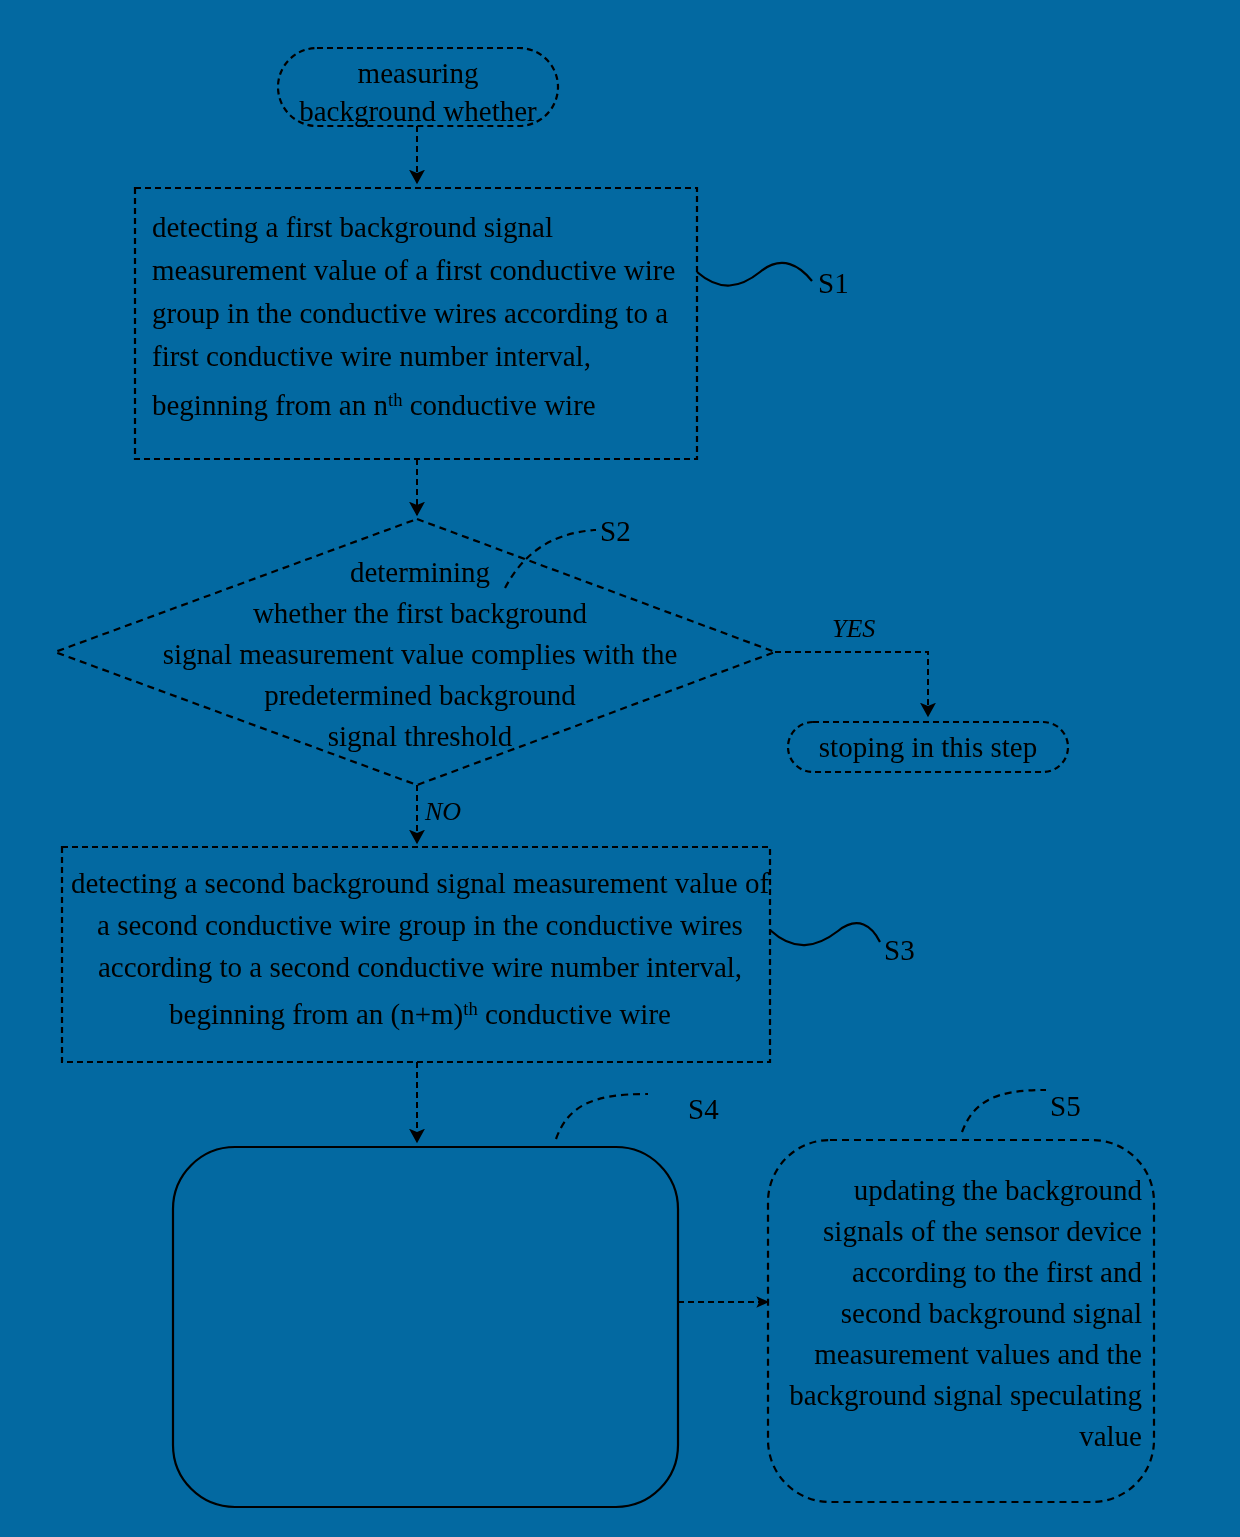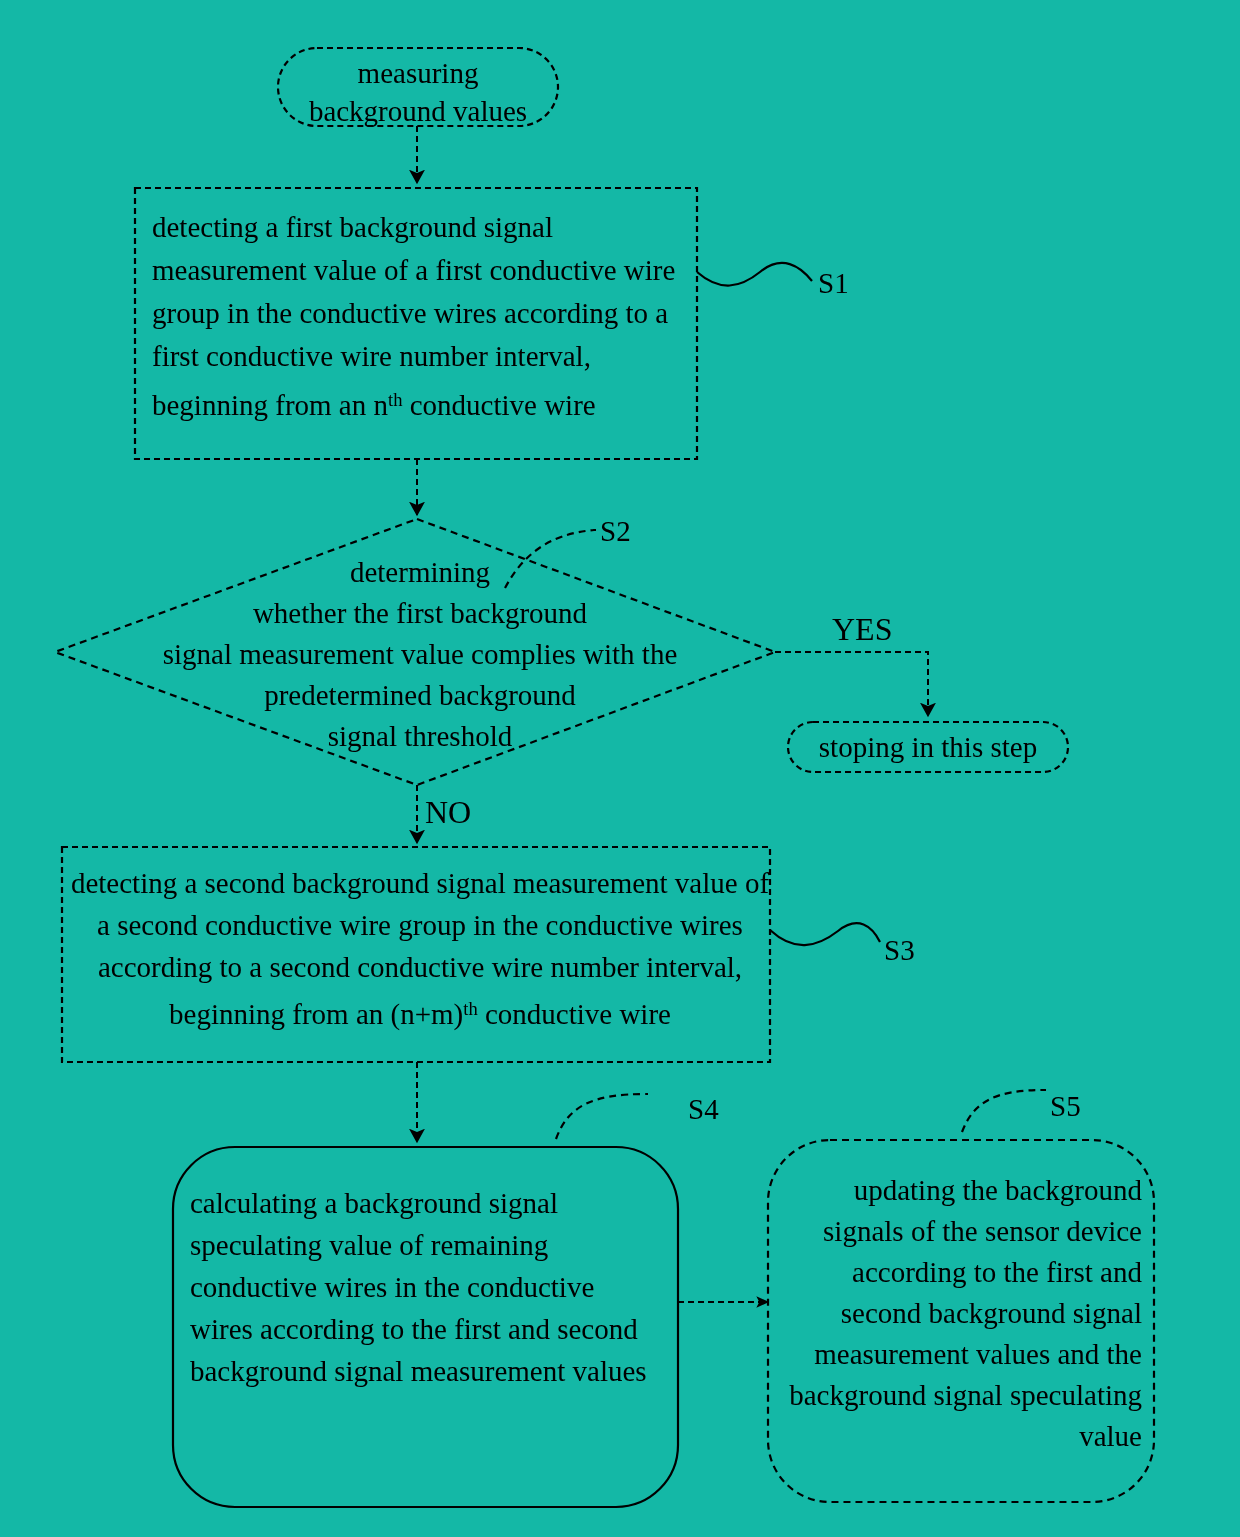--- a/index.html
+++ b/index.html
@@ -4,21 +4,21 @@
 <style>
   html, body {
     margin: 0;
     padding: 0;
     background: #ffffff;
   }
   #page {
     position: relative;
     width: 1240px;
     height: 1537px;
-    background: #14b8a6;
+    background: #0369a1;
     overflow: hidden;
     font-family: "Liberation Serif", "DejaVu Serif", serif;
     color: #000000;
   }
   #diagram-svg {
     position: absolute;
     left: 0;
     top: 0;
     width: 1240px;
     height: 1537px;
@@ -80,23 +80,24 @@
   .t-s5 {
     left: 782px;
     top: 1170px;
     width: 360px;
     text-align: right;
     font-size: 29px;
     line-height: 41px;
   }
   .branch-label {
     position: absolute;
-    font-size: 32px;
+    font-size: 26px;
     line-height: 32px;
     font-family: "Liberation Serif", "DejaVu Serif", serif;
+    font-style: italic;
   }
   .lbl-yes { left: 832px; top: 613px; }
   .lbl-no  { left: 425px; top: 796px; }
   .step-label {
     position: absolute;
     font-size: 29px;
     line-height: 32px;
     font-family: "Liberation Serif", "DejaVu Serif", serif;
   }
   .lbl-s1 { left: 818px; top: 267px; }
@@ -151,31 +152,30 @@
 
     <path d="M 556 1139 C 568 1106 592 1094 646 1094 L 648 1094" fill="none" stroke="#000" stroke-width="2.2" stroke-dasharray="7 5"></path>
 
     <rect x="768" y="1140" width="386" height="362" rx="62" ry="62" fill="none" stroke="#000" stroke-width="2.2" stroke-dasharray="7 5"></rect>
 
     <path d="M 962 1132 C 974 1100 998 1090 1044 1090 L 1046 1090" fill="none" stroke="#000" stroke-width="2.2" stroke-dasharray="7 5"></path>
 
     <line x1="678" y1="1302" x2="768" y2="1302" stroke="#000" stroke-width="2" stroke-dasharray="6 4" marker-end="url(#arrow-sm)"></line>
   </svg>
 
-  <div class="node-text t-start"><span>measuring</span><br><span>background values</span></div>
+  <div class="node-text t-start"><span>measuring</span><br><span>background whether</span></div>
 
   <div class="node-text t-s1"><span>detecting a first background signal measurement value of a first conductive wire group in the conductive wires according to a first conductive wire number interval, beginning from an n</span><sup>th</sup><span> conductive wire</span></div>
 
   <div class="node-text t-diamond"><span>determining</span><br><span>whether the first background</span><br><span>signal measurement value complies with the</span><br><span>predetermined background</span><br><span>signal threshold</span></div>
 
   <div class="node-text t-stop">stoping in this step</div>
 
   <div class="node-text t-s3"><span>detecting a second background signal measurement value of a second conductive wire group in the conductive wires according to a second conductive wire number interval, beginning from an (n+m)</span><sup>th</sup><span> conductive wire</span></div>
 
-  <div class="node-text t-s4">calculating a background signal speculating value of remaining conductive wires in the conductive wires according to the first and second background signal measurement values</div>
 
   <div class="node-text t-s5">updating the background signals of the sensor device according to the first and second background signal measurement values and the background signal speculating value</div>
 
   <div class="branch-label lbl-yes">YES</div>
   <div class="branch-label lbl-no">NO</div>
 
   <div class="step-label lbl-s1">S1</div>
   <div class="step-label lbl-s2">S2</div>
   <div class="step-label lbl-s3">S3</div>
   <div class="step-label lbl-s4">S4</div>

